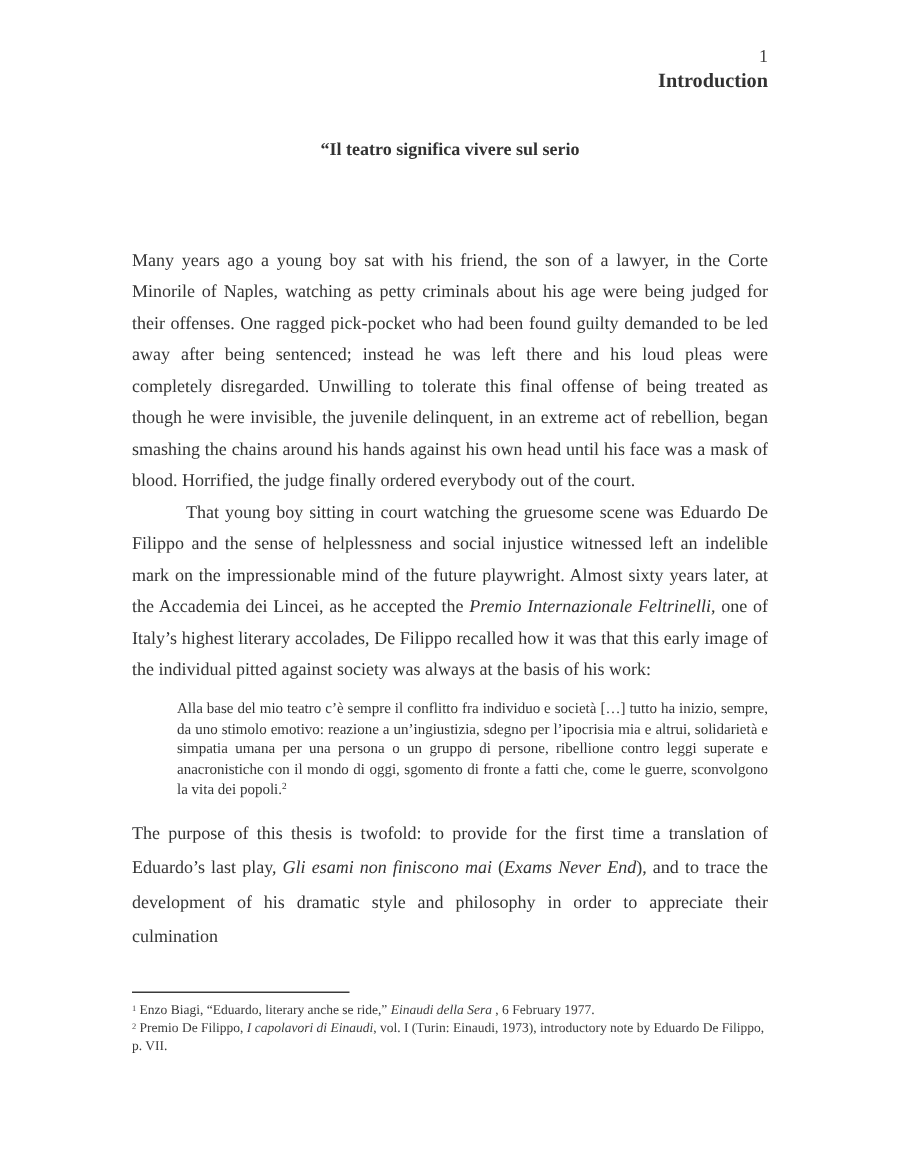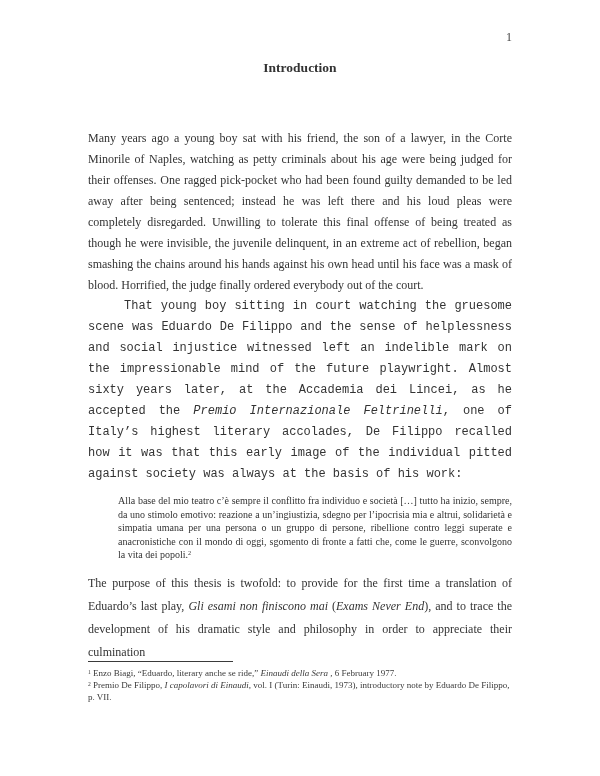--- a/index.html
+++ b/index.html
@@ -19,41 +19,41 @@
     font-size: 12px;
     color: #444444;
   }
   .content {
     position: absolute;
     left: 88px;
     top: 0;
     width: 424px;
   }
   .title {
-    margin-top: 60px;
-    text-align: center;
+    margin-top: 46px;
+    text-align: right;
     font-size: 13.5px;
     font-weight: bold;
     line-height: 16px;
   }
   .epigraph {
     margin-top: 26px;
     text-align: center;
     font-weight: bold;
     font-size: 12px;
     line-height: 23px;
   }
   .para {
     margin: 0;
     font-size: 12px;
     line-height: 21px;
     text-align: justify;
   }
   .para-first { margin-top: 52px; }
-  .para-indent { text-indent: 36px; font-family: Liberation Mono, monospace; }
+  .para-indent { text-indent: 36px; }
   .blockquote {
     margin: 9px 0 0 30px;
     font-size: 10px;
     line-height: 13.5px;
     text-align: justify;
   }
   .para-last {
     margin-top: 10px;
     line-height: 23px;
   }
@@ -89,20 +89,21 @@
 
 <div class="page">
 
   <div class="page-number">1</div>
 
   <div class="content">
 
     <div class="title">Introduction</div>
 
     <div class="epigraph">
+      <div>“Il teatro significa vivere sul serio</div>
     </div>
 
     <p class="para para-first">Many years ago a young boy sat with his friend, the son of a lawyer, in the Corte Minorile of Naples, watching as petty criminals about his age were being judged for their offenses. One ragged pick-pocket who had been found guilty demanded to be led away after being sentenced; instead he was left there and his loud pleas were completely disregarded. Unwilling to tolerate this final offense of being treated as though he were invisible, the juvenile delinquent, in an extreme act of rebellion, began smashing the chains around his hands against his own head until his face was a mask of blood. Horrified, the judge finally ordered everybody out of the court.</p>
 
     <p class="para para-indent"><span>That young boy sitting in court watching the gruesome scene was Eduardo De Filippo and the sense of helplessness and social injustice witnessed left an indelible mark on the impressionable mind of the future playwright. Almost sixty years later, at the Accademia dei Lincei, as he accepted the </span><i>Premio Internazionale Feltrinelli</i><span>, one of Italy’s highest literary accolades, De Filippo recalled how it was that this early image of the individual pitted against society was always at the basis of his work:</span></p>
 
     <div class="blockquote"><span>Alla base del mio teatro c’è sempre il conflitto fra individuo e società […] tutto ha inizio, sempre, da uno stimolo emotivo: reazione a un’ingiustizia, sdegno per l’ipocrisia mia e altrui, solidarietà e simpatia umana per una persona o un gruppo di persone, ribellione contro leggi superate e anacronistiche con il mondo di oggi, sgomento di fronte a fatti che, come le guerre, sconvolgono la vita dei popoli.</span><sup>2</sup></div>
 
     <p class="para para-last"><span>The purpose of this thesis is twofold: to provide for the first time a translation of Eduardo’s last play, </span><i>Gli esami non finiscono mai</i><span> (</span><i>Exams Never End</i><span>), and to trace the development of his dramatic style and philosophy in order to appreciate their culmination</span></p>
 

